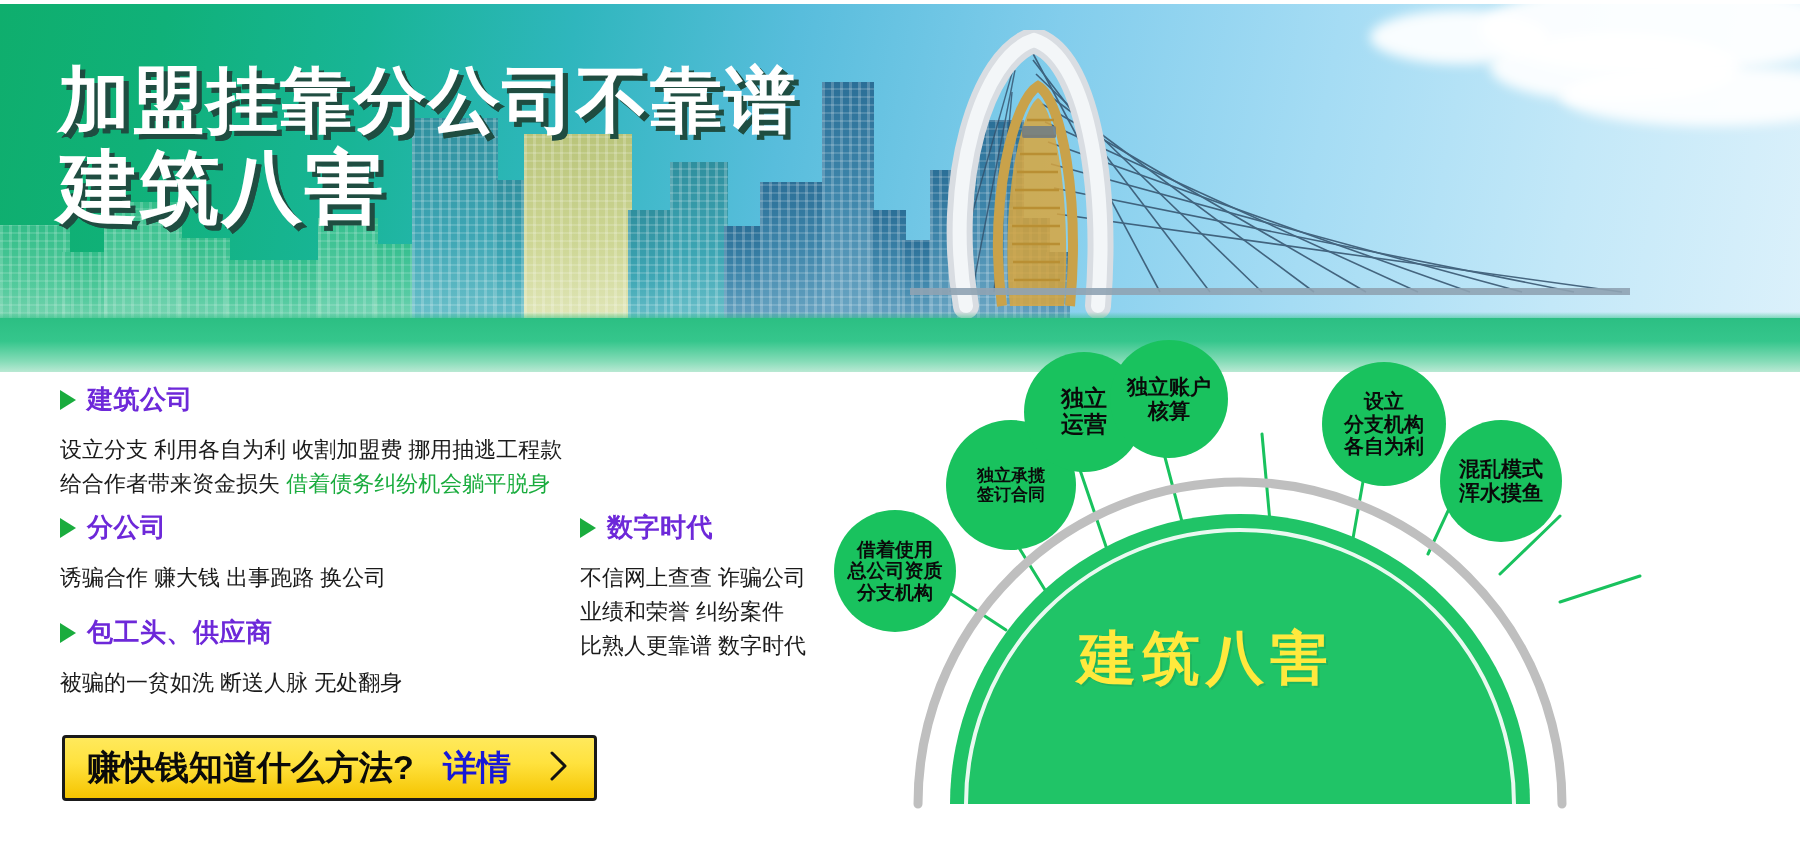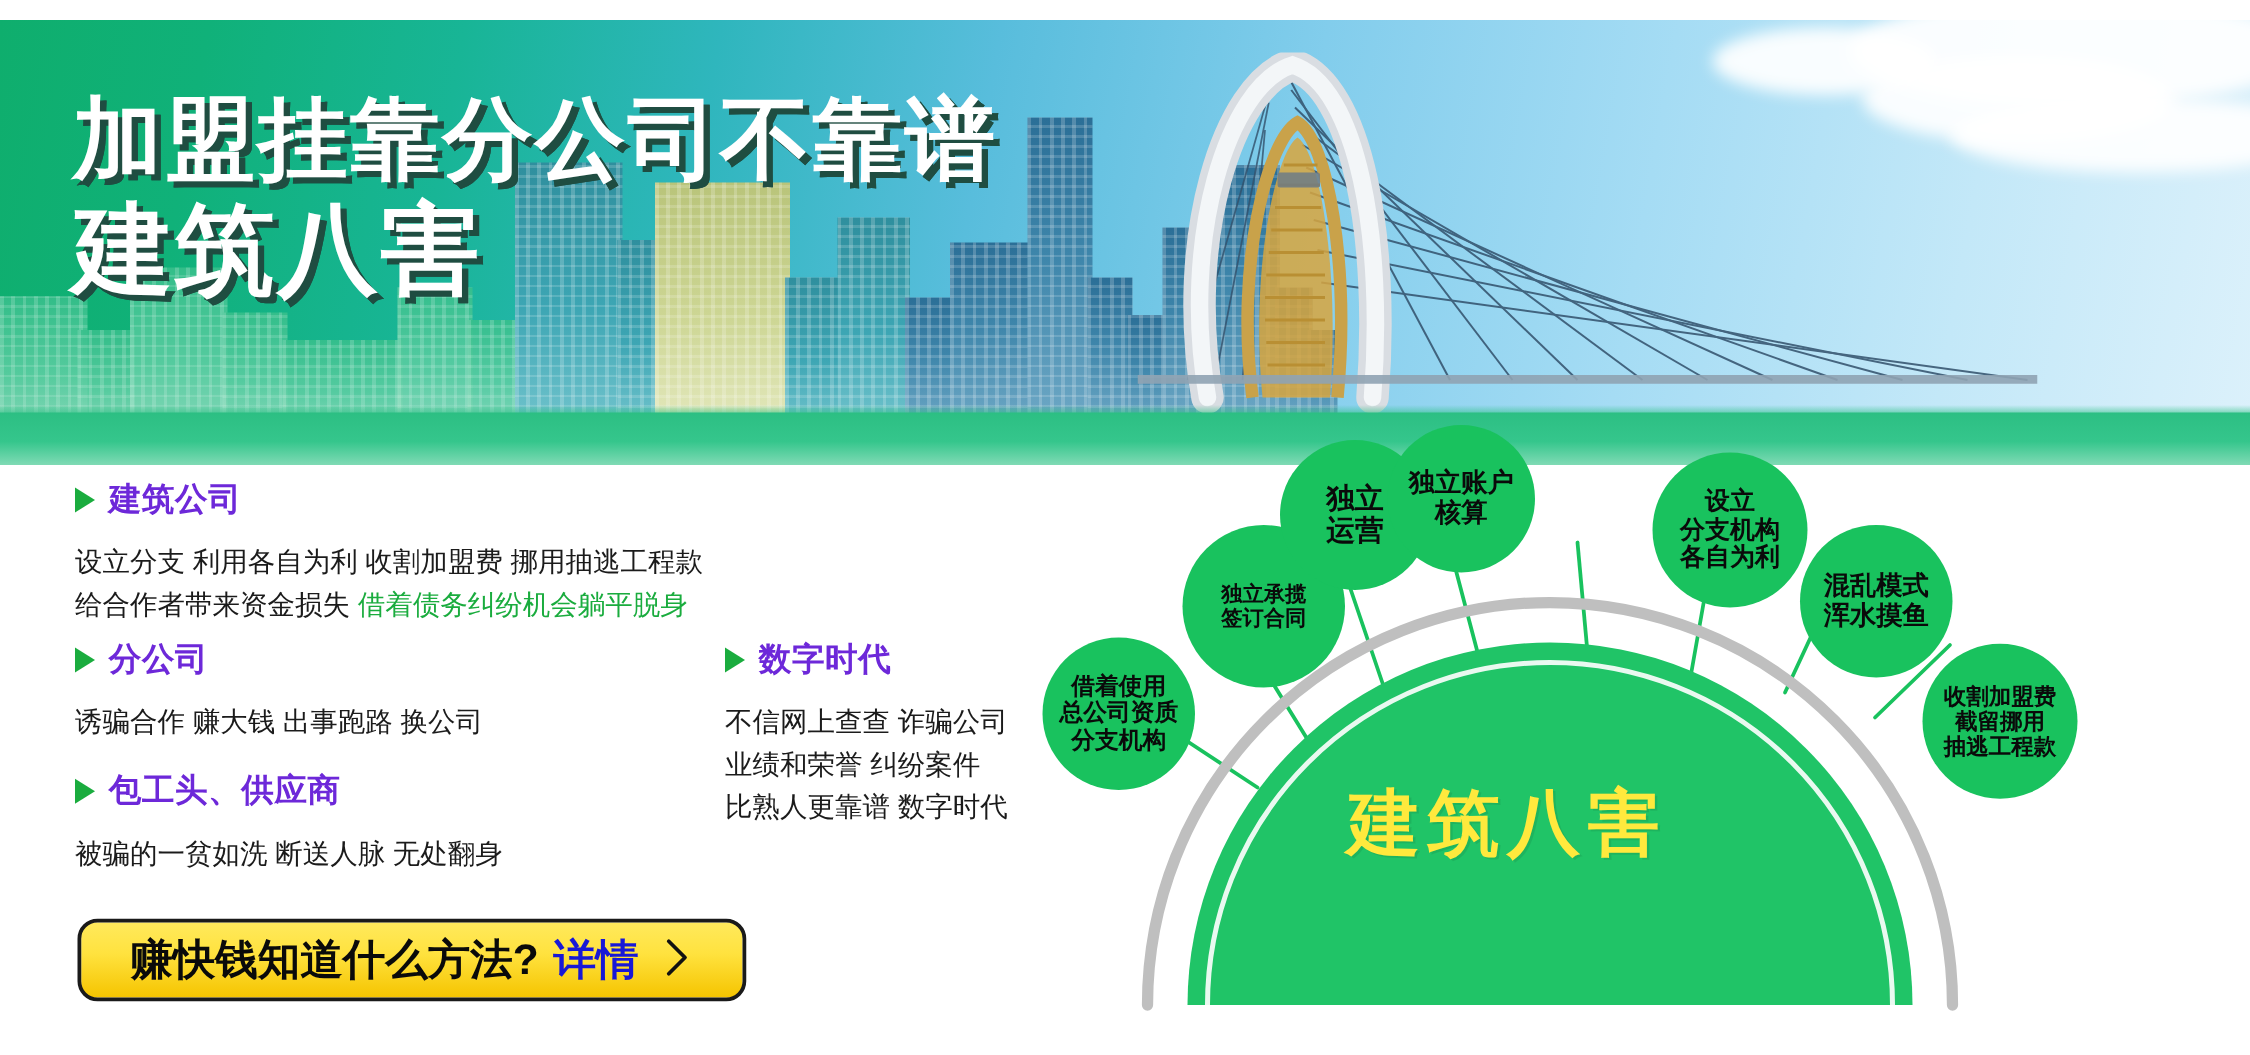--- a/index.html
+++ b/index.html
@@ -6,21 +6,21 @@
   html, body {
     width: 1800px; height: 844px;
     background: #fff;
     font-family: "Liberation Sans", "DejaVu Sans", sans-serif;
     overflow: hidden;
   }
   #page { position: relative; width: 1800px; height: 844px; background: #ffffff; }
 
   
   .hero {
-    position: absolute; left: 0; top: 16px; width: 1800px; height: 372px;
+    position: absolute; left: 0; top: 4px; width: 1800px; height: 372px;
     overflow: hidden;
     background: linear-gradient(100deg,
        #0fae6d 0%, #10b179 9%, #18b596 20%, #2fb6bd 31%,
        #58bddc 43%, #82cdec 57%, #a5dcf4 72%, #c3e8f8 86%, #dcf1fb 100%);
     padding-left: 14px;
   }
   
   .cloud {
     position: absolute; background: rgba(255,255,255,.92);
     border-radius: 50%; filter: blur(6px);
@@ -89,23 +89,23 @@
   .sec-body { margin-top: 16px; color: #1b1b1b; font-size: 22px; line-height: 1.55; }
   .sec-body .hl { color: #1aac3e; }
 
   .sec-branch { position: absolute; left: 0; top: 128px; width: 520px; }
   .sec-sub   { position: absolute; left: 0; top: 233px; width: 520px; }
   .sec-digital { position: absolute; left: 520px; top: 128px; width: 320px; }
 
   
   .cta {
     position: absolute; left: 62px; top: 735px; width: 535px; height: 66px;
-    border: 3px solid #1a1a1a; border-radius: 16px;
+    border: 3px solid #1a1a1a; border-radius: 4px;
     background: linear-gradient(180deg,#ffe95c 0%, #ffe23e 42%, #f5c400 100%);
-    display: flex; align-items: center; justify-content: center; gap: 4px;
+    display: flex; align-items: center; justify-content: center; gap: 21px;
   }
   .cta-text { font-size: 34px; font-weight: 700; color: #0a0a0a; letter-spacing: 0; }
   .cta-link { font-size: 34px; font-weight: 700; color: #1818d6; margin-left: 8px; }
   .cta-chev { margin-left: 14px; display: inline-block; }
 
   
   .diagram { position: absolute; left: 900px; top: 330px; width: 900px; height: 514px; }
   .diagram svg { position: absolute; left: 0; top: 0; }
   .bubble {
     position: absolute; border-radius: 50%;
@@ -380,24 +380,17 @@
       </span>
     </div>
 
     <div class="bubble" style="left:540px; top:90px; width:122px; height:122px; font-size:21px;">
       <span>
         <span>混乱模式</span><br>
         <span>浑水摸鱼</span>
       </span>
     </div>
 
-    <div class="bubble" style="left:638px; top:185px; width:124px; height:124px; font-size:18px;">
-      <span>
-        <span>收割加盟费</span><br>
-        <span>截留挪用</span><br>
-        <span>抽逃工程款</span>
-      </span>
-    </div>
 
     <div class="dome-label" style="left:178px; top:290px;">建筑八害</div>
   </div>
 
 </div>
 
 </body></html>

